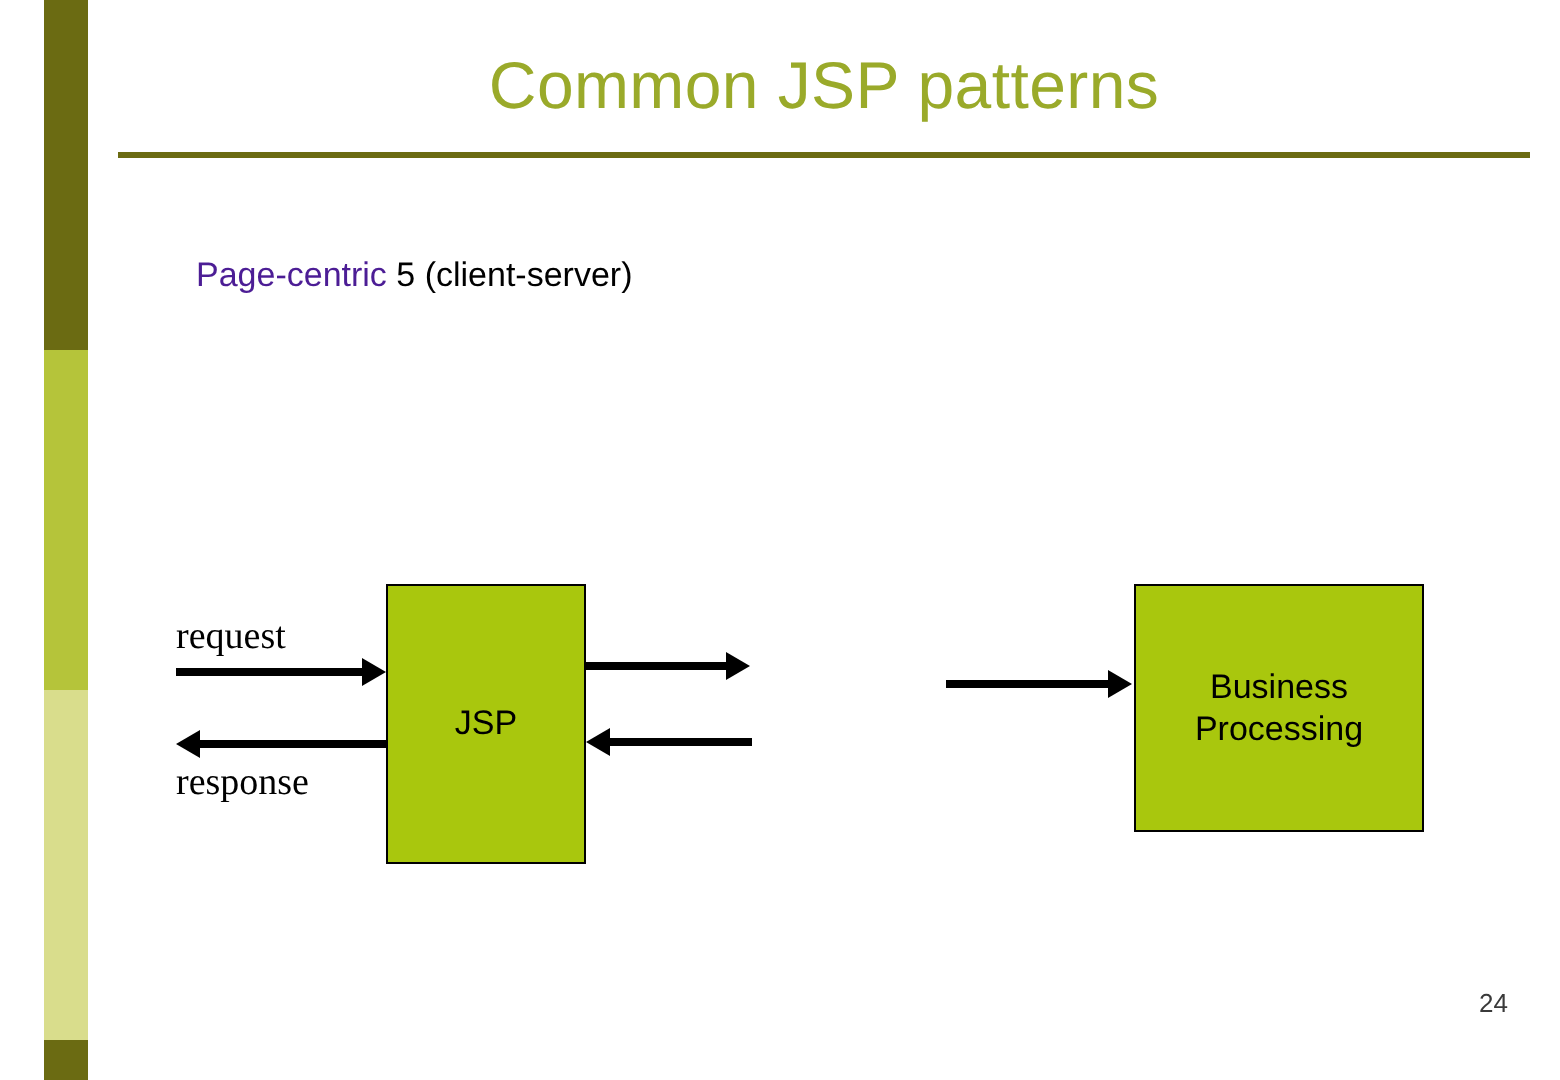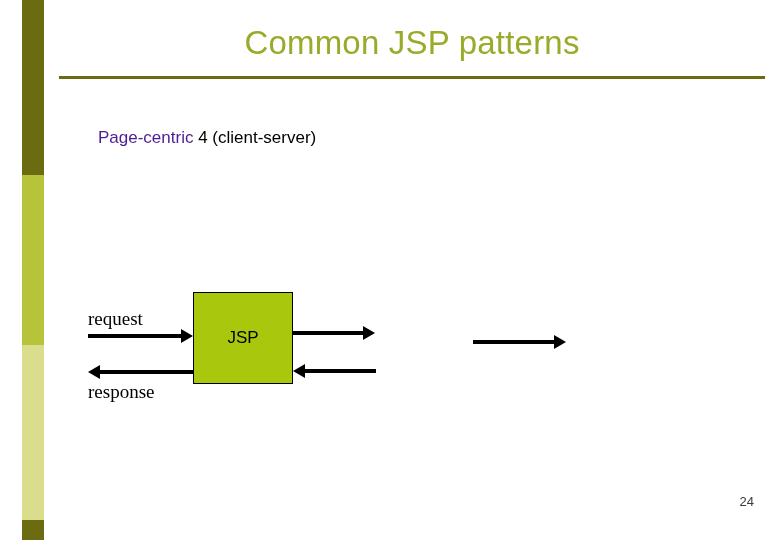--- a/index.html
+++ b/index.html
@@ -122,21 +122,21 @@
     display: flex;
     align-items: center;
     justify-content: center;
     line-height: 1.25;
     white-space: pre-line;
   }
   #box-jsp {
     left: 171px;
     top: 292px;
     width: 100px;
-    height: 92px;
+    height: 140px;
   }
   #box-worker {
     left: 354px;
     top: 292px;
     width: 97px;
     height: 124px;
   }
   #box-business {
     left: 545px;
     top: 292px;
@@ -216,21 +216,21 @@
 
   <div class="left-bar-dark"></div>
   <div class="left-bar-olive"></div>
   <div class="left-bar-light"></div>
   <div class="left-bar-bottom"></div>
 
   <div class="title">Common JSP patterns</div>
   <div class="title-rule"></div>
 
   <div class="subheading">
-    <span class="hl">Page-centric</span><span> 4 (client-server)</span>
+    <span class="hl">Page-centric</span><span> 5 (client-server)</span>
   </div>
 
 
   <div class="diagram">
 
     <div class="label-text" id="label-request">request</div>
     <div class="label-text" id="label-response">response</div>
 
     <div class="arrow-line" id="arrow-request-line"></div>
     <div class="arrow-head right" id="arrow-request-head"></div>
@@ -241,18 +241,20 @@
     <div class="arrow-line" id="arrow-jsp-worker-line"></div>
     <div class="arrow-head right" id="arrow-jsp-worker-head"></div>
 
     <div class="arrow-line" id="arrow-worker-jsp-line"></div>
     <div class="arrow-head left" id="arrow-worker-jsp-head"></div>
 
     <div class="arrow-line" id="arrow-worker-business-line"></div>
     <div class="arrow-head right" id="arrow-worker-business-head"></div>
 
     <div class="box" id="box-jsp">JSP</div>
+    <div class="box" id="box-business">Business
+Processing</div>
 
   </div>
 
   <div class="slide-number">24</div>
 
 </div>
 
 </body></html>

